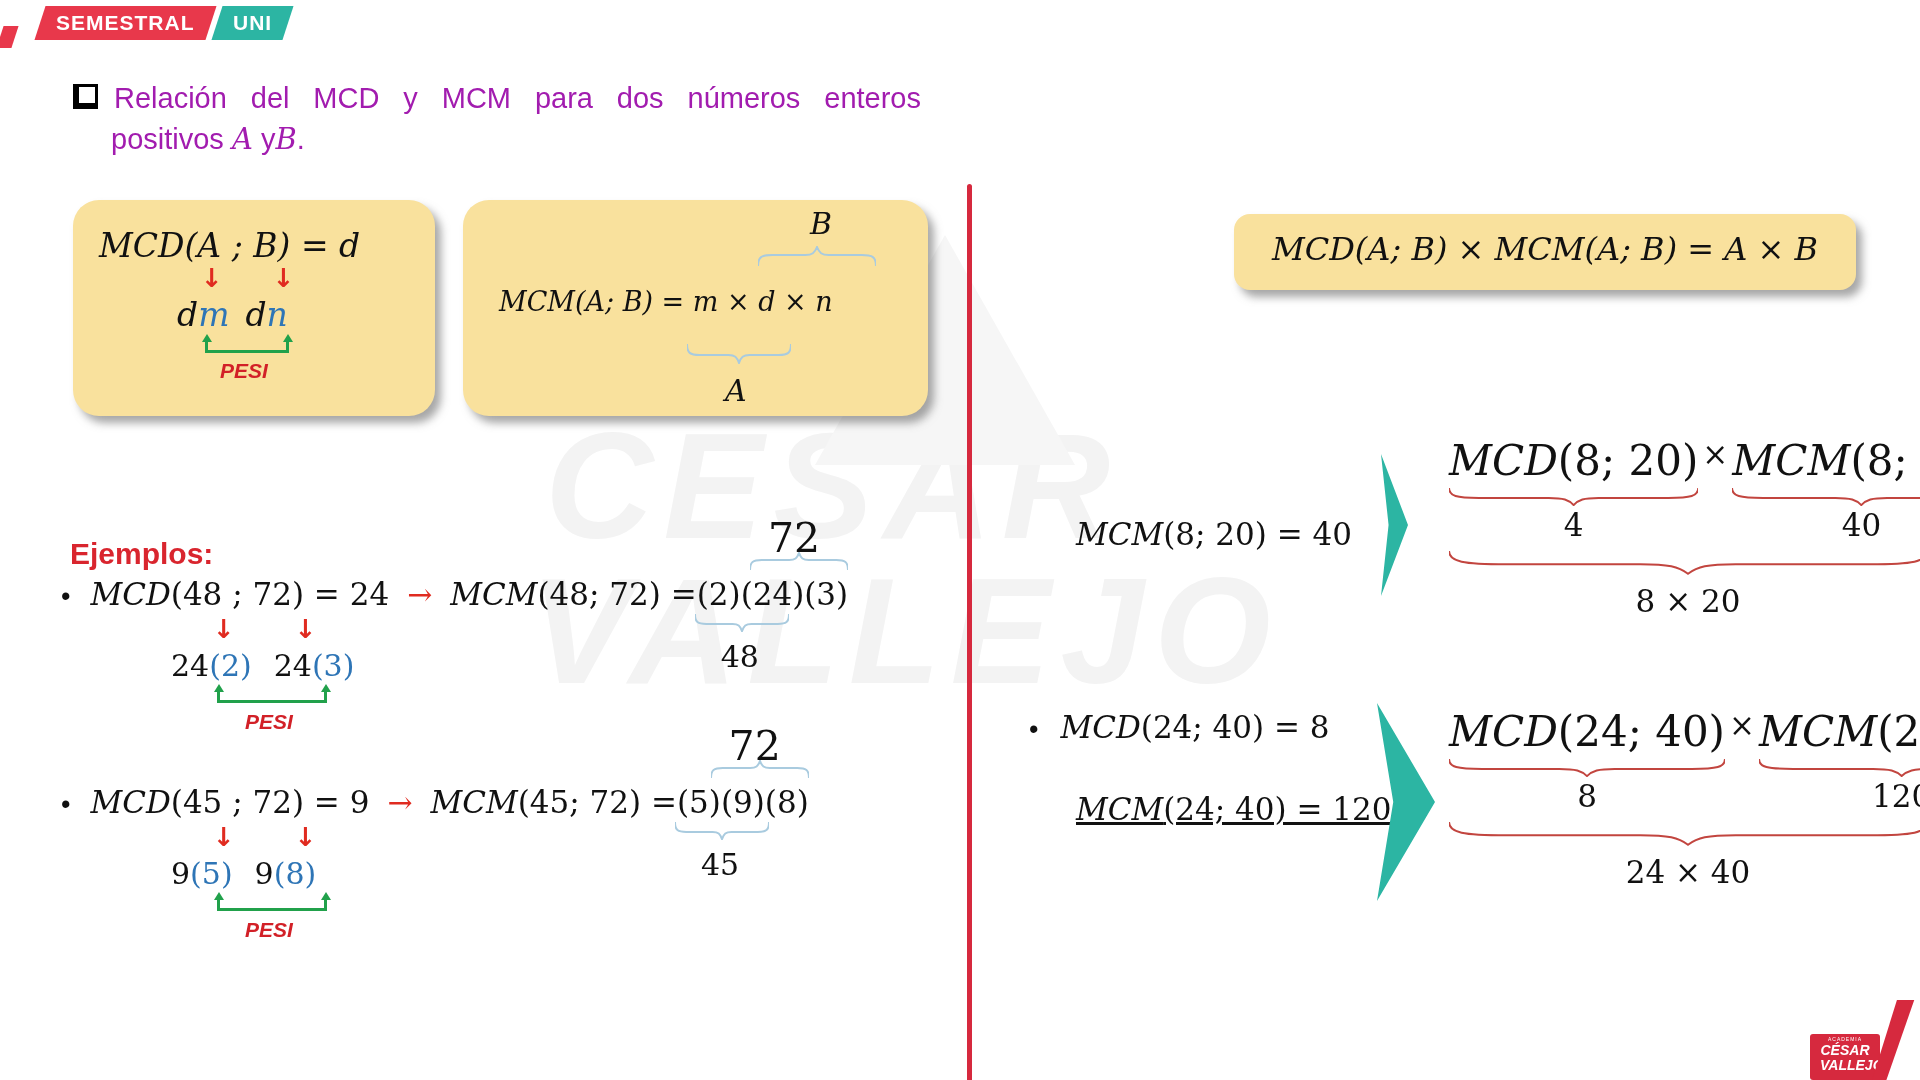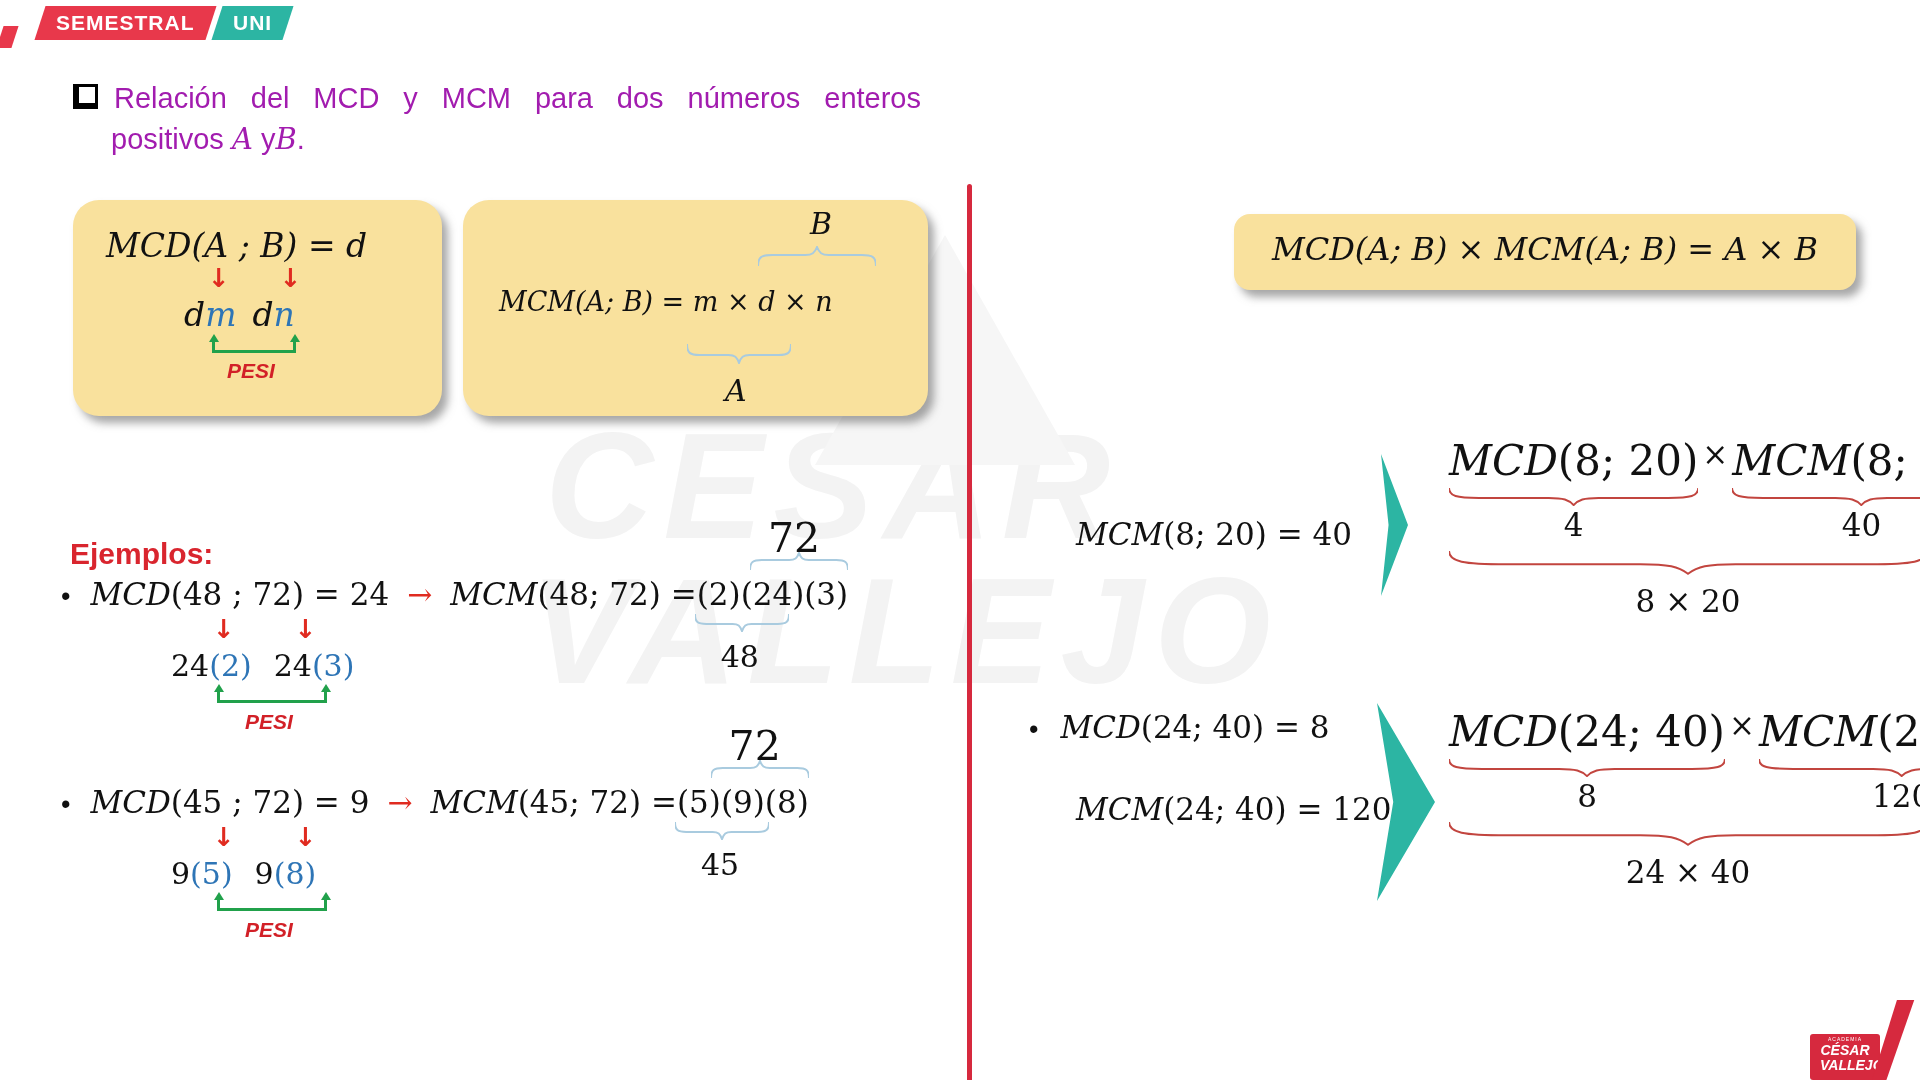--- a/index.html
+++ b/index.html
@@ -35,21 +35,21 @@
   .heading{font-size:29px;line-height:1.42;color:#a21caf;}
   .jline{text-align:justify;text-align-last:justify;}
   .chk{display:inline-block;width:19px;height:19px;border:3px solid #000;
        box-shadow:inset 3px -3px 0 0 #000;margin-right:16px;vertical-align:-1px;}
   #left-heading{left:73px;top:78px;width:848px;}
   #left-heading .l2{margin-left:38px;}
 
   
   .ybox{position:absolute;background:#f9e19d;border-radius:26px;
         box-shadow:6px 7px 8px rgba(95,95,95,.55);}
-  #box1{left:73px;top:200px;width:362px;height:216px;padding-left:7px;}
+  #box1{left:73px;top:200px;width:362px;height:216px;}
   #box2{left:463px;top:200px;width:465px;height:216px;}
   #rbox{left:1234px;top:214px;width:622px;height:76px;border-radius:16px;}
   #rbox .rbf{font-size:32px;text-align:center;margin-top:16px;}
 
   .b1formula{font-size:33px;margin:26px 0 0 26px;}
   .b1arrows{display:flex;gap:50px;margin:0 0 0 128px;height:30px;}
   .darr{color:#e02b20;font-weight:bold;font-size:26px;line-height:26px;
         font-family:"DejaVu Sans",sans-serif;}
   .b1pairs{font-size:33px;margin:0 0 0 104px;}
   .b1pairs .gap2{display:inline-block;width:16px;}
@@ -101,21 +101,21 @@
 
   
   .rex{position:absolute;left:1029px;width:891px;}
   #rex1{top:420px;height:250px;}
   #rex2{top:695px;height:260px;}
   .rline{position:absolute;font-size:31px;white-space:nowrap;}
   .rline .bullet{font-size:27px;margin-right:22px;font-family:"Liberation Sans",sans-serif;}
   #rex1 .r1{left:0;top:18px;}
   #rex1 .r2{left:47px;top:96px;}
   #rex2 .r1{left:0;top:14px;}
-  #rex2 .r2{left:47px;top:96px;}
+  #rex2 .r2{left:47px;top:96px;text-decoration:underline;}
   .tarrow{position:absolute;background:#2cb5a3;
           clip-path:polygon(0% 0%,100% 50%,0% 100%,28% 50%);}
   #rex1 .tarrow{left:352px;top:34px;width:27px;height:142px;}
   #rex2 .tarrow{left:348px;top:8px;width:58px;height:198px;}
   .rexright{position:absolute;top:16px;left:420px;width:478px;}
   #rex2 .rexright{top:12px;}
   .bgroups{display:flex;align-items:flex-start;justify-content:space-between;}
   .bgroup{text-align:center;}
   .bgroup .btext{font-size:42px;white-space:nowrap;}
   .rbrace{display:block;color:#c2453f;}

